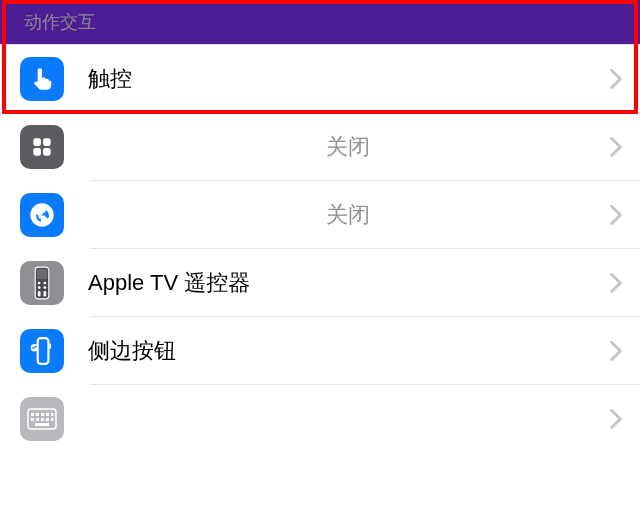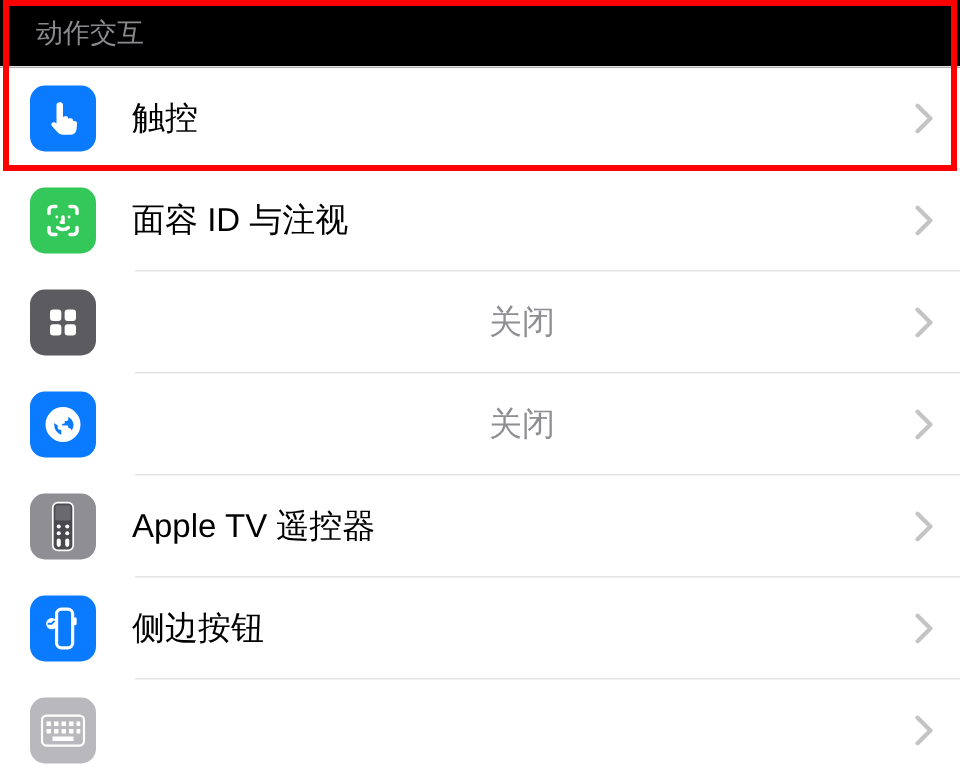--- a/index.html
+++ b/index.html
@@ -4,21 +4,21 @@
 <style>
   * { margin: 0; padding: 0; box-sizing: border-box; }
   body {
     font-family: -apple-system, "PingFang SC", "Helvetica Neue", sans-serif;
     background: #fff;
     width: 640px;
     height: 517px;
     overflow: hidden;
   }
   .section-header {
-    background: #000000;
+    background: #4c1d95;
     padding: 10px 28px 10px 24px;
     font-size: 18px;
     color: #8a8a8e;
     border-bottom: 1px solid #e0e0e2;
   }
   .list { }
   .row {
     display: flex;
     align-items: center;
     padding: 12px 18px 12px 20px;
@@ -95,36 +95,20 @@
             <path d="M10 2a2 2 0 0 1 2 2v7l1.2-.4a1.5 1.5 0 0 1 1.9 1l.1.4 1.3-.2a1.5 1.5 0 0 1 1.7 1.3l.05.4 1.1.1a1.5 1.5 0 0 1 1.35 1.6l-.4 3.5a4 4 0 0 1-4 3.3h-4.5a4 4 0 0 1-3.3-1.7L5 16.5a1.5 1.5 0 0 1 2.1-2L8 15V4a2 2 0 0 1 2-2z"></path>
           </svg>
       </div>
       <span class="label">触控</span>
       <span class="detail"></span>
       <svg class="chevron" width="12" height="20" viewBox="0 0 8 14">
           <path d="M1 1l6 6-6 6" stroke="#c4c4c6" stroke-width="2" fill="none" stroke-linecap="round" stroke-linejoin="round"></path>
         </svg>
     </div>
 
-    <div class="row">
-      <div class="icon-wrap icon-green">
-        <svg width="28" height="28" viewBox="0 0 24 24" fill="none" stroke="white" stroke-width="2" stroke-linecap="round">
-            <path d="M4 8V6a2 2 0 0 1 2-2h2M16 4h2a2 2 0 0 1 2 2v2M20 16v2a2 2 0 0 1-2 2h-2M8 20H6a2 2 0 0 1-2-2v-2"></path>
-            <circle cx="8.5" cy="10" r="0.8" fill="white" stroke="none"></circle>
-            <circle cx="15.5" cy="10" r="0.8" fill="white" stroke="none"></circle>
-            <path d="M12 10v3h-1"></path>
-            <path d="M9 16c1 1 2 1.2 3 1.2s2-.2 3-1.2"></path>
-          </svg>
-      </div>
-      <span class="label">面容 ID 与注视</span>
-      <span class="detail"></span>
-      <svg class="chevron" width="12" height="20" viewBox="0 0 8 14">
-          <path d="M1 1l6 6-6 6" stroke="#c4c4c6" stroke-width="2" fill="none" stroke-linecap="round" stroke-linejoin="round"></path>
-        </svg>
-    </div>
 
     <div class="row">
       <div class="icon-wrap icon-darkgray">
         <svg width="26" height="26" viewBox="0 0 24 24" fill="white">
             <rect x="4" y="4" width="7" height="7" rx="2"></rect>
             <rect x="13" y="4" width="7" height="7" rx="2"></rect>
             <rect x="4" y="13" width="7" height="7" rx="2"></rect>
             <rect x="13" y="13" width="7" height="7" rx="2"></rect>
           </svg>
       </div>

